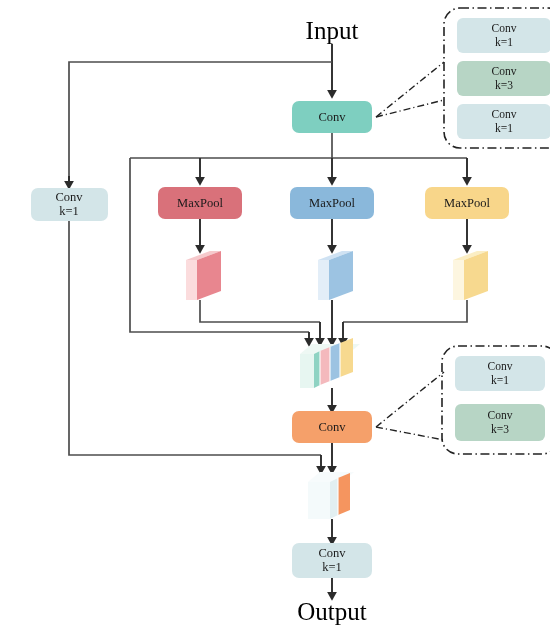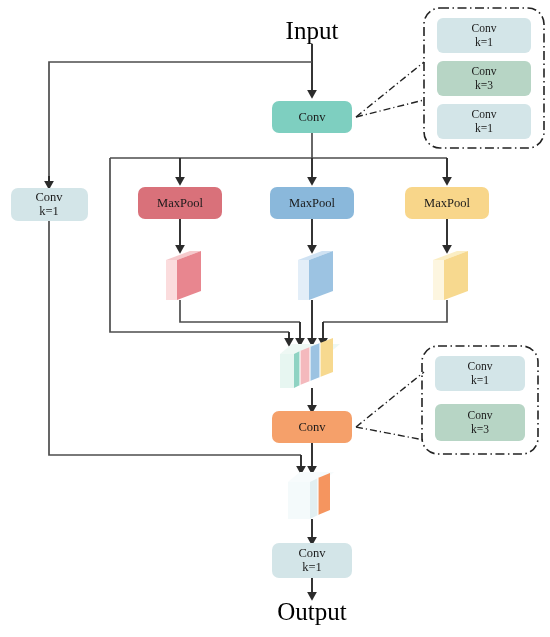--- a/index.html
+++ b/index.html
@@ -10,20 +10,21 @@
   body {
     width: 550px;
     height: 637px;
     overflow: hidden;
     font-family: "Liberation Serif", serif;
   }
   #diagram-root {
     position: relative;
     width: 488px;
     height: 637px;
+    margin-left: 20px;
   }
   svg#sppf-svg {
     display: block;
     width: 550px;
     height: 637px;
   }
   .node-label {
     font-family: "Liberation Serif", serif;
     fill: #1a1a1a;
     text-anchor: middle;

